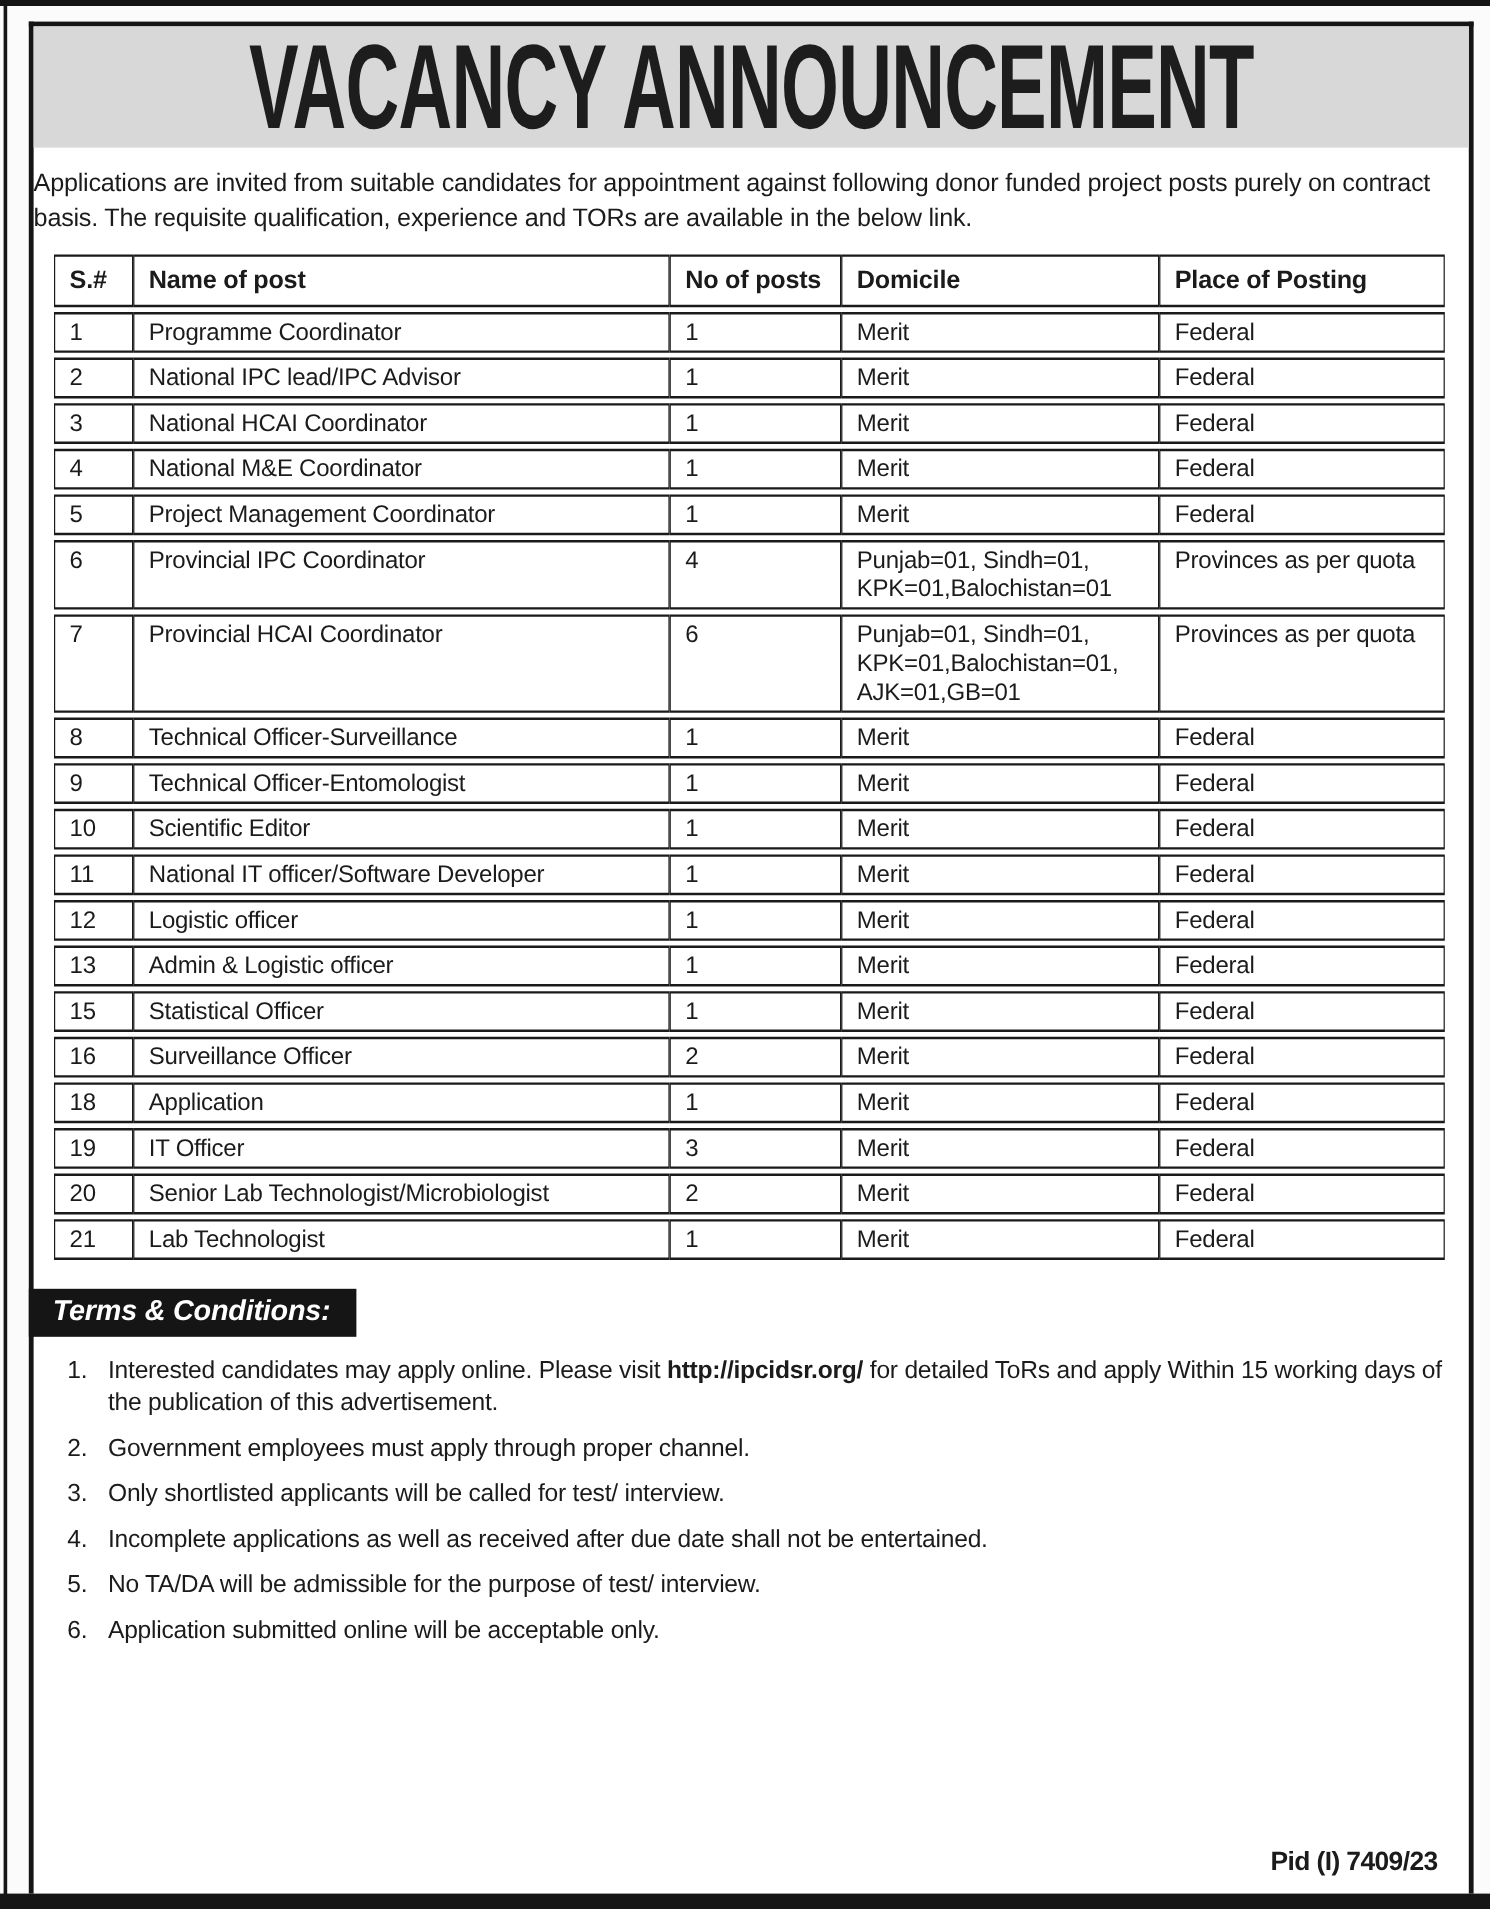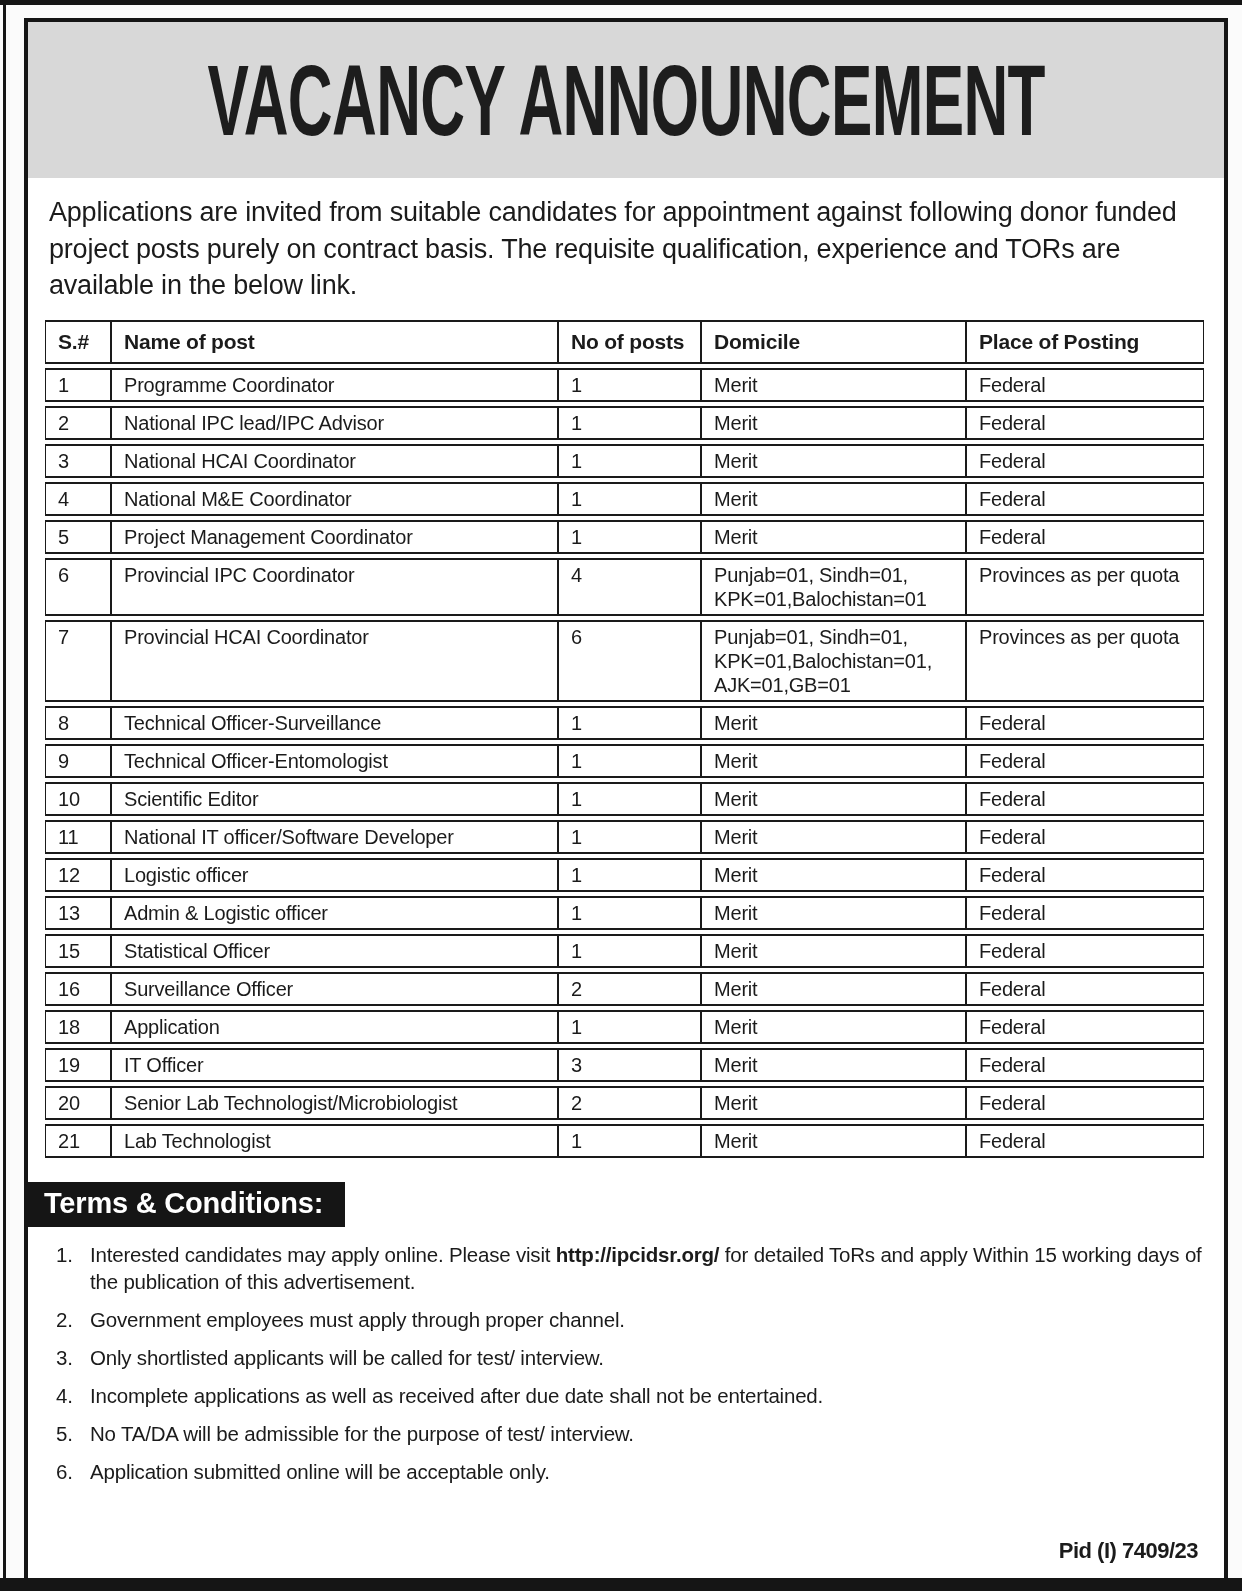--- a/index.html
+++ b/index.html
@@ -18,35 +18,35 @@
   .bottom-strip { position: absolute; left: 0; top: 1578px; width: 1242px; height: 13px; background: #151515; }
 
   .frame {
     position: absolute; left: 24px; top: 18px;
     width: 1204px; height: 1560px;
     border: 4px solid #151515; border-bottom: none;
     background: #ffffff;
   }
 
   .banner {
-    height: 156px; background: #d8d8d8;
+    height: 101px; background: #d8d8d8;
     display: flex; align-items: center; justify-content: center;
     overflow: hidden;
   }
   .banner-title {
     margin: 0;
     font-size: 100px; font-weight: bold; line-height: 1;
     letter-spacing: -1px; white-space: nowrap;
     transform: scaleX(0.62);
     color: #1d1d1d;
   }
 
   .intro {
-    margin: 16px 24px 0 21px;
-    font-size: 27px; line-height: 1.36;
+    margin: 16px 24px 0 0;
+    font-size: 21px; line-height: 1.36;
   }
 
   table.jobs {
     margin: 12px 20px 0 17px;
     width: 1159px;
     table-layout: fixed;
     border-collapse: separate;
     border-spacing: 0 4px;
     font-size: 20px;
   }
@@ -64,23 +64,24 @@
   .c-post  { width: 447px; }
   .c-count { width: 143px; }
   .c-dom   { width: 265px; }
   .c-place { width: 238px; }
   .cell-center { text-align: center; }
   .cell-pre { white-space: pre-line; }
 
   .terms-heading {
     display: inline-block;
     background: #151515; color: #ffffff;
-    font-weight: bold; font-size: 29px;
+    font-weight: bold; font-size: 24px;
     padding: 5px 22px 7px 20px;
     margin: 20px 0 0 -4px;
+    font-style: italic;
   }
   .terms { margin: 14px 0 0 0; padding: 0; list-style: none; }
   .term  { display: flex; margin-bottom: 11px; font-size: 20.5px; line-height: 27px; }
   .term-num  { flex: 0 0 62px; padding-left: 28px; }
   .term-text { flex: 1; }
   .b { font-weight: bold; }
 
   .pid {
     position: absolute; right: 26px; bottom: 14px;
     font-weight: bold; font-size: 22px; letter-spacing: -0.5px;

